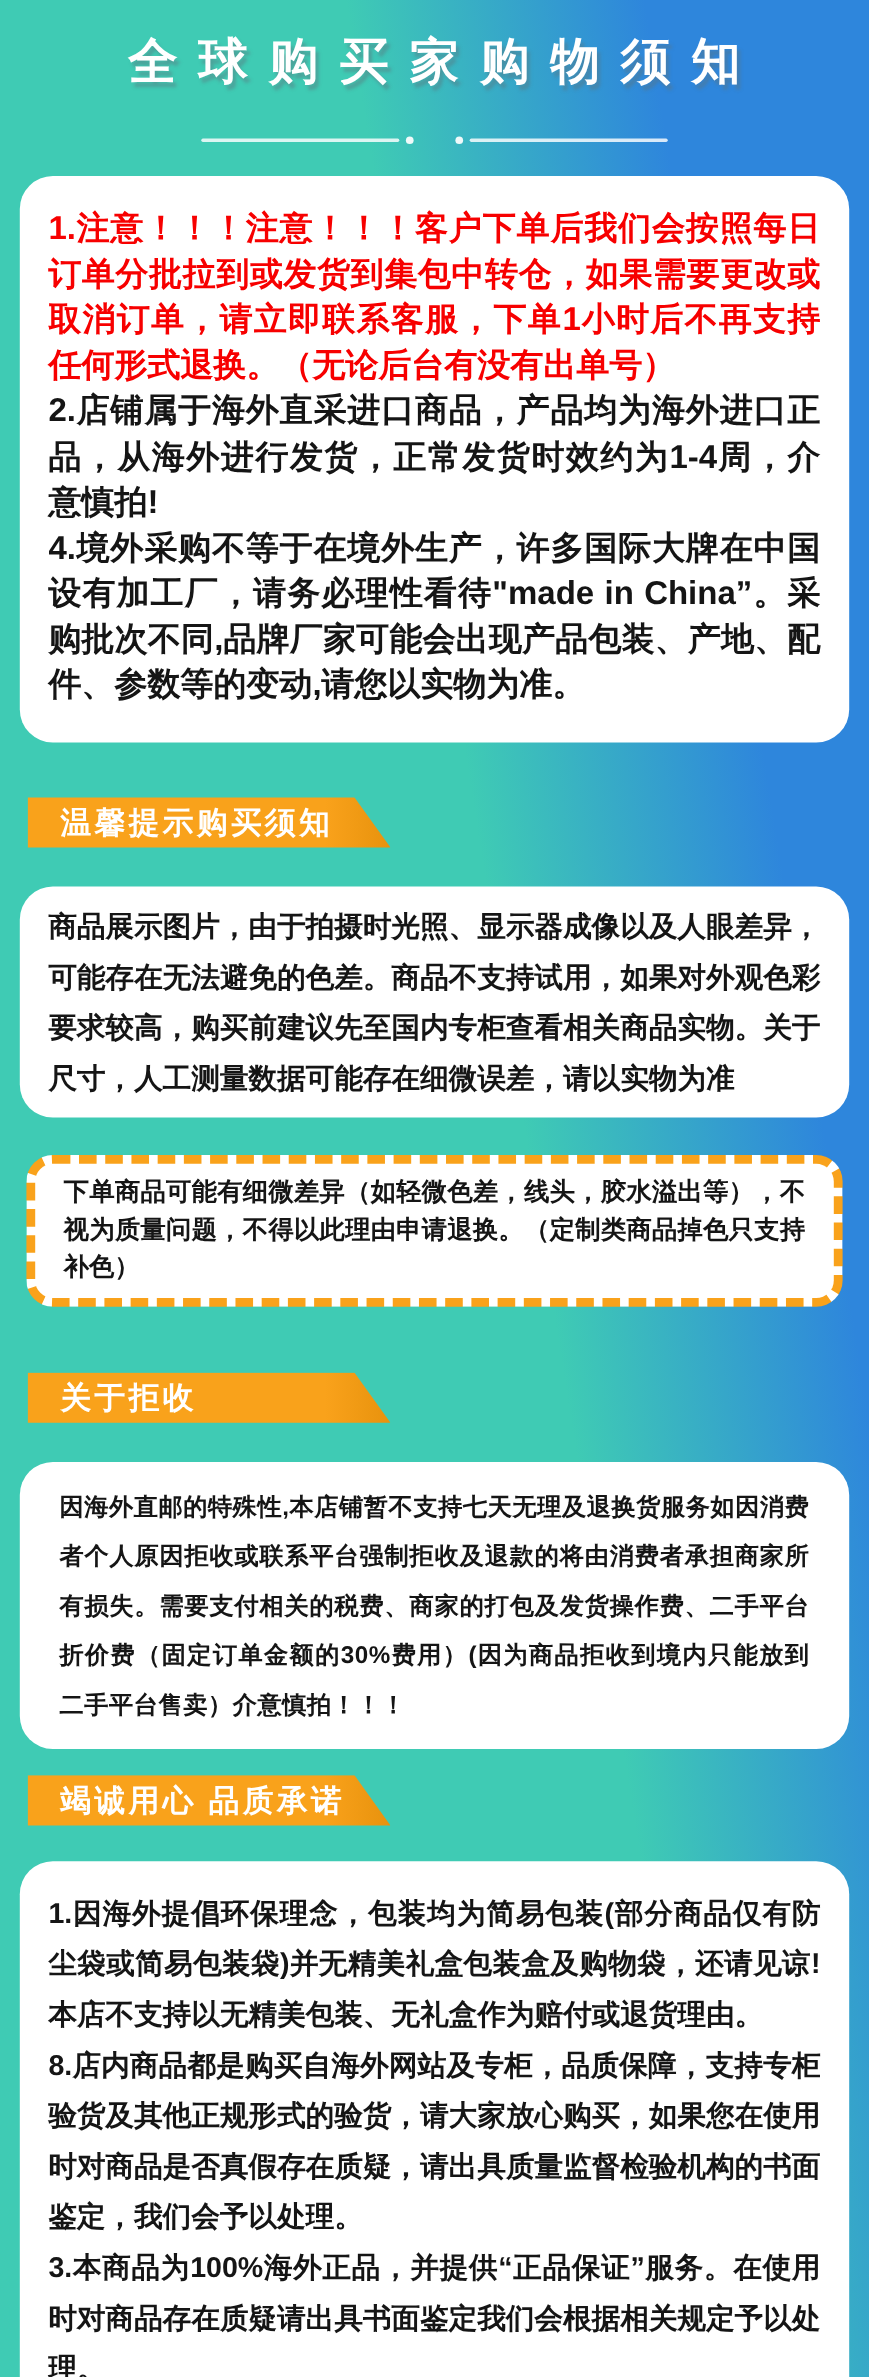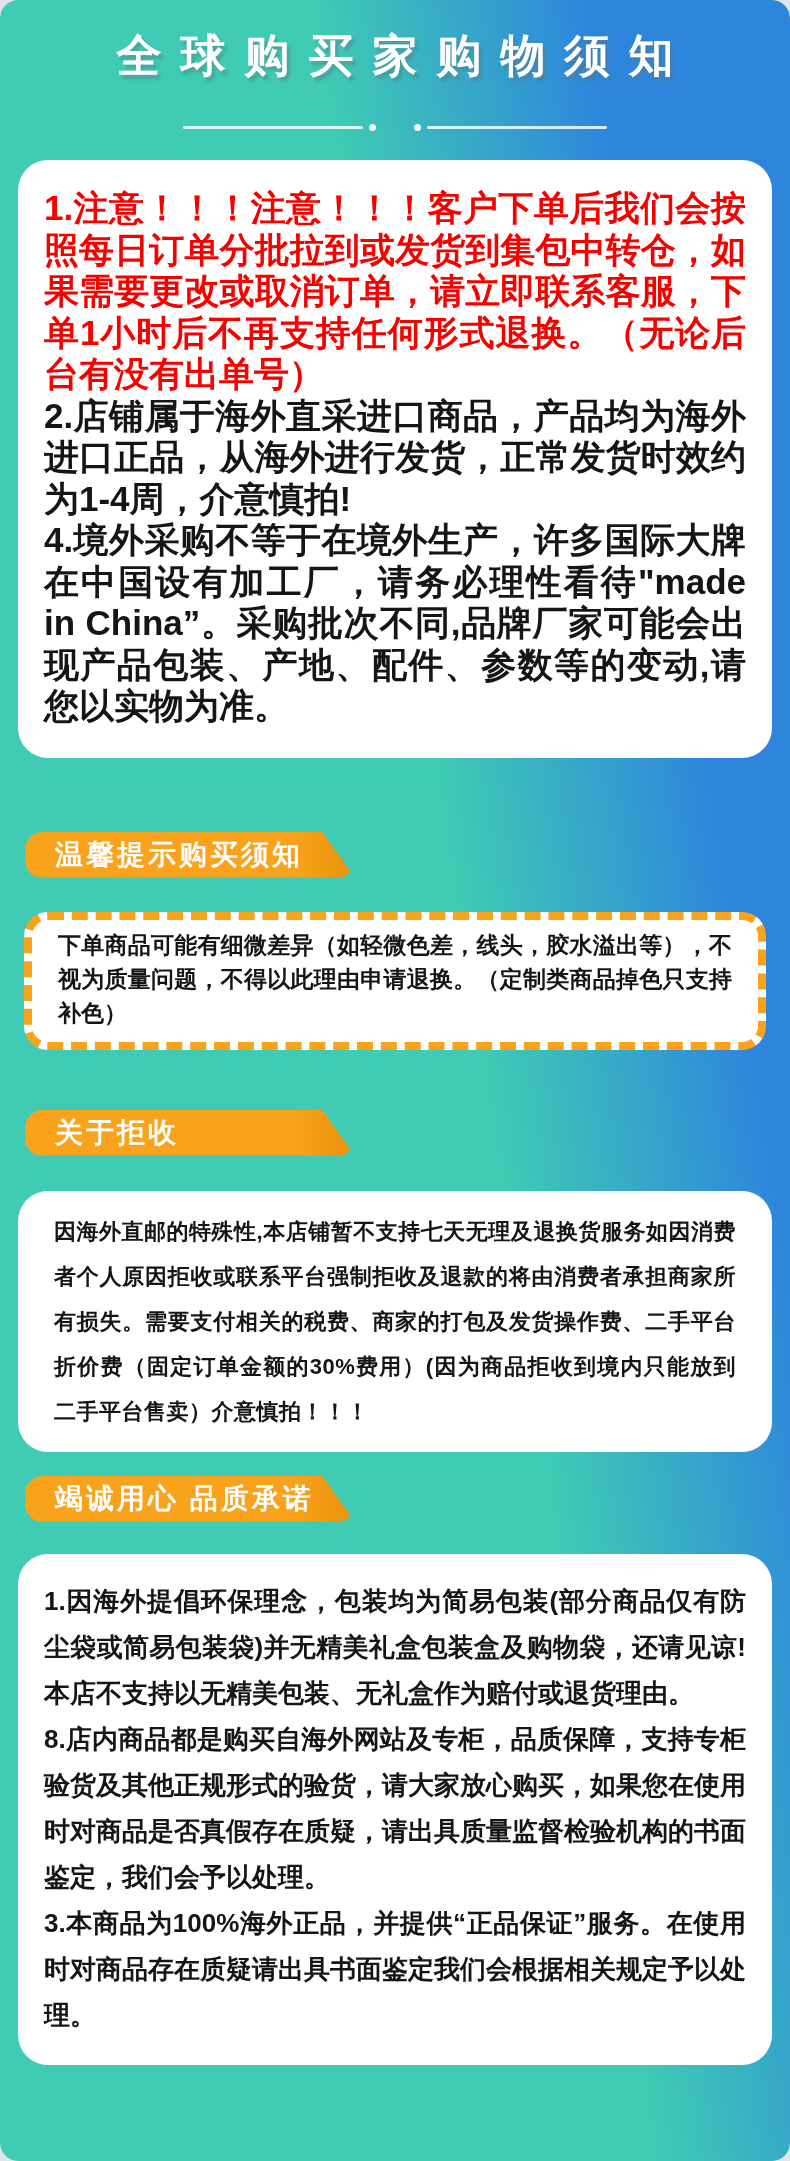--- a/index.html
+++ b/index.html
@@ -2,21 +2,21 @@
 <html lang="zh" style="--background-teal: #3FCBB4; --background-blue: #2E86DC; --ribbon-orange: #F9A21B; --warning-red: #F70000;"><head>
 <meta charset="utf-8">
 <style>
   :root{
     --background-teal:#3FCBB4;
     --background-blue:#2E86DC;
     --ribbon-orange:#F9A21B;
     --warning-red:#F70000;
     --text-black:#151515;
   }
-  *{margin:0;padding:0;box-sizing:border-box;border-radius:18px;}
+  *{margin:0;padding:0;box-sizing:border-box;}
   html,body{background:#dfe5e8;}
   .page{
     position:relative;
     width:790px;height:2161px;
     margin:0 auto;
     overflow:hidden;
     background:linear-gradient(81deg, var(--background-teal) 58%, var(--background-blue) 82%);
     font-family:"Liberation Sans","DejaVu Sans",sans-serif;
     font-weight:700;
   }
@@ -54,21 +54,21 @@
     border-radius:30px;
     margin:0 18px;
     color:var(--text-black);
     text-align:justify;
     text-align-last:left;
   }
   .card p{margin:0;}
   .card-notice{
     margin-top:29px;
     padding:27px 26px 31px;
-    font-size:35px;
+    font-size:30px;
     line-height:41.5px;
   }
   .card-notice .red{color:var(--warning-red);}
   .card-tips{
     padding:13px 26px;
     font-size:26px;
     line-height:46px;
   }
   .card-rejection{
     padding:18px 36px;
@@ -91,21 +91,21 @@
     display:flex;align-items:center;
     padding-left:30px;
   }
   .ribbon span{
     color:#fff;
     font-size:28px;
     font-weight:900;
     letter-spacing:3px;
     white-space:nowrap;
   }
-  .ribbon-tips{margin-top:74px;}
+  .ribbon-tips{margin-top:50px;}
   .ribbon-rejection{margin-top:60px;}
   .ribbon-promise{margin-top:24px;}
   .after-ribbon{margin-top:35px;}
   .after-ribbon-sm{margin-top:32px;}
   
   .dashed-box{
     margin:34px 24px 0;
     background:#fff;
     border:8px dashed var(--ribbon-orange);
     border-radius:24px;
@@ -137,20 +137,23 @@
   <section class="card card-notice">
     <p class="red">1.注意！！！注意！！！客户下单后我们会按照每日订单分批拉到或发货到集包中转仓，如果需要更改或取消订单，请立即联系客服，下单1小时后不再支持任何形式退换。（无论后台有没有出单号）</p>
     <p>2.店铺属于海外直采进口商品，产品均为海外进口正品，从海外进行发货，正常发货时效约为1-4周，介意慎拍!</p>
     <p>4.境外采购不等于在境外生产，许多国际大牌在中国设有加工厂，请务必理性看待"made in China”。采购批次不同,品牌厂家可能会出现产品包装、产地、配件、参数等的变动,请您以实物为准。</p>
   </section>
 
   <div class="ribbon ribbon-tips">
     <span>温馨提示购买须知</span>
   </div>
 
+  <section class="card card-tips after-ribbon">
+    <p>商品展示图片，由于拍摄时光照、显示器成像以及人眼差异，可能存在无法避免的色差。商品不支持试用，如果对外观色彩要求较高，购买前建议先至国内专柜查看相关商品实物。关于尺寸，人工测量数据可能存在细微误差，请以实物为准</p>
+  </section>
 
   <div class="dashed-box">
     <p>下单商品可能有细微差异（如轻微色差，线头，胶水溢出等），不视为质量问题，不得以此理由申请退换。（定制类商品掉色只支持补色）</p>
   </div>
 
   <div class="ribbon ribbon-rejection">
     <span>关于拒收</span>
   </div>
 
   <section class="card card-rejection after-ribbon">

